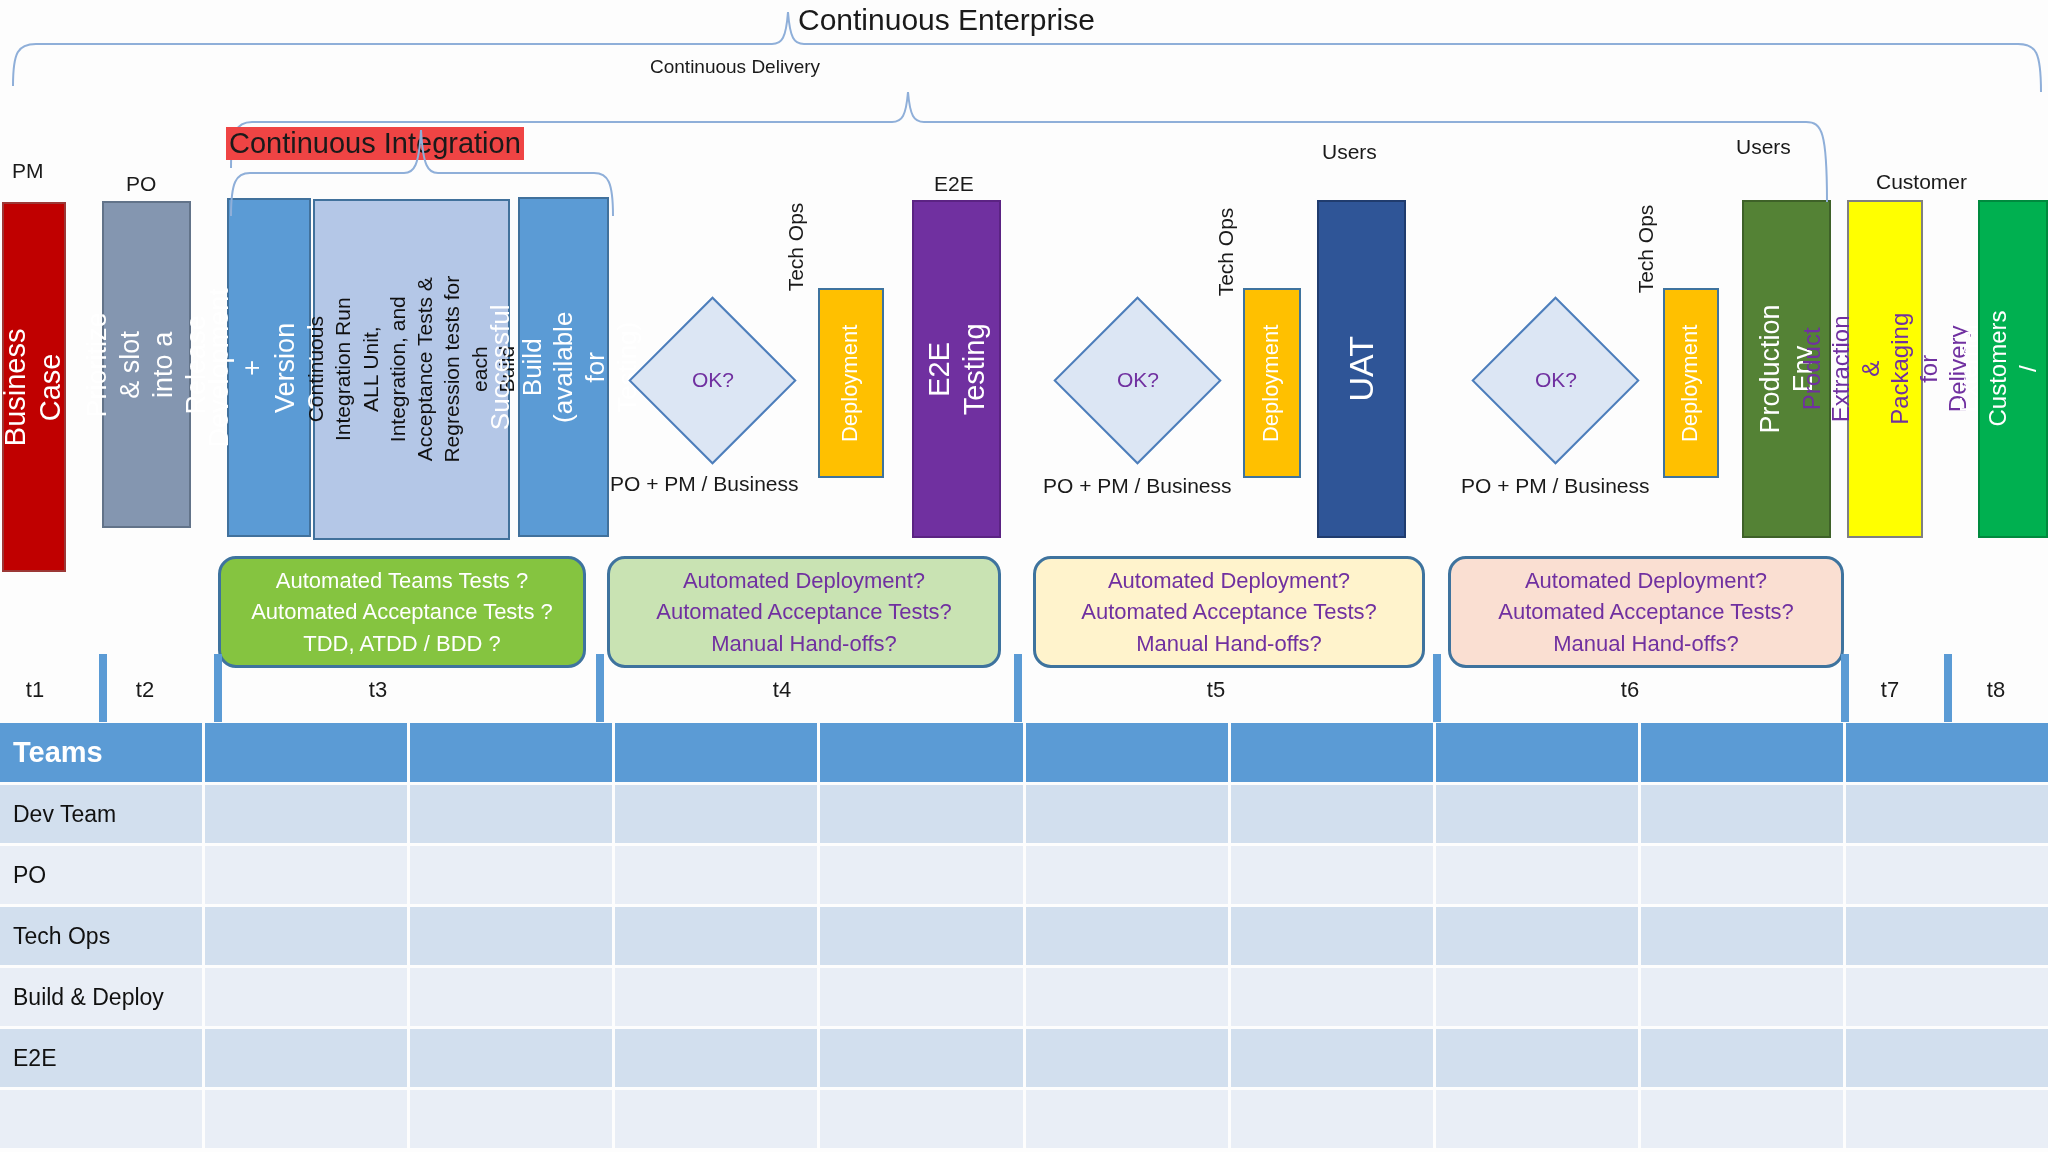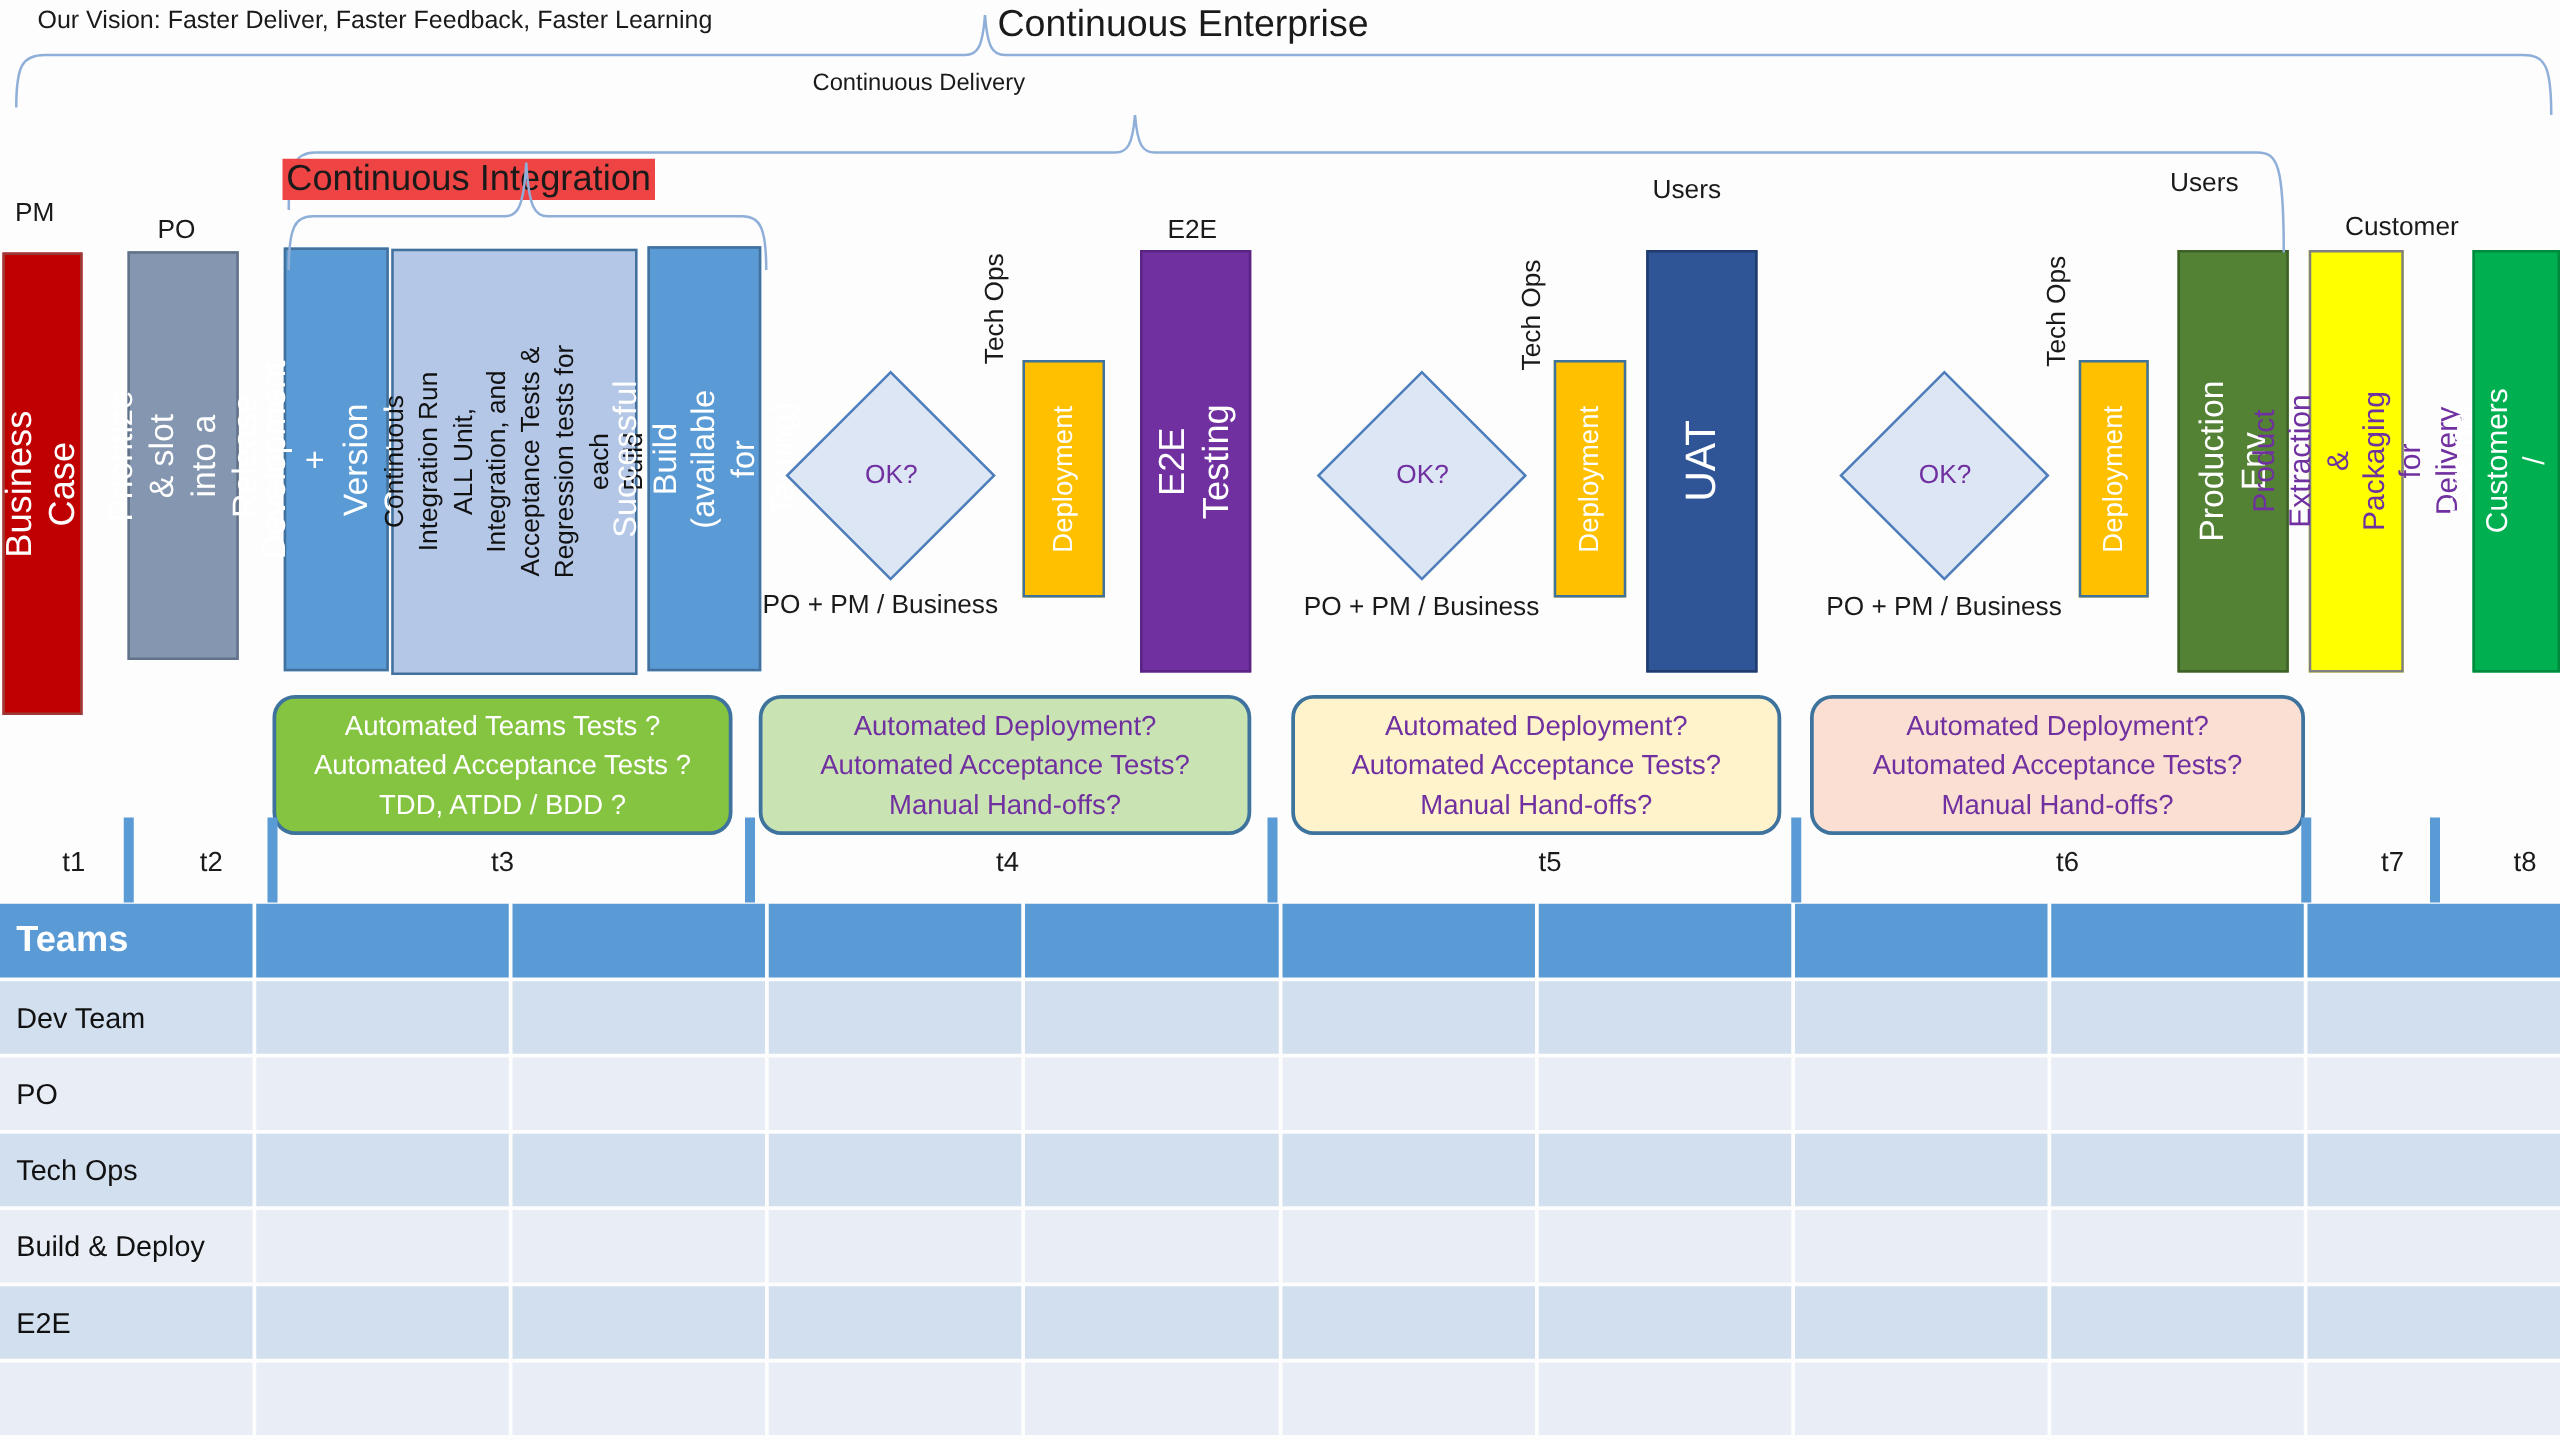--- a/index.html
+++ b/index.html
@@ -22,21 +22,21 @@
   
   .callout{position:absolute;top:556px;height:112px;border:3px solid #3E739E;border-radius:18px;
            display:flex;flex-direction:column;align-items:center;justify-content:center;
            text-align:center;font-size:22px;line-height:1.42;white-space:pre-line;}
   .c1{background:#85C440;color:#fff;}
   .c2{background:#C9E3B3;color:#7030A0;}
   .c3{background:#FFF3CC;color:#7030A0;}
   .c4{background:#FADFD2;color:#7030A0;}
   
   .tick{position:absolute;top:654px;width:8px;height:68px;background:#5B9BD5;}
-  .tlabel{position:absolute;top:677px;font-size:22px;transform:translateX(-50%);margin-left:24px;}
+  .tlabel{position:absolute;top:677px;font-size:22px;transform:translateX(-50%);}
   
   .ttable{position:absolute;left:0;top:723px;width:2048px;height:429px;border-radius:28px;}
   .trow{position:absolute;left:0;width:2048px;display:grid;
         grid-template-columns:repeat(10,1fr);column-gap:3px;}
   .tcell{height:100%;}
   .hcell{background:#5B9BD5;}
   .dark .tcell{background:#D2DFEE;}
   .light .tcell{background:#E9EEF6;}
   .tcell.labelcell{display:flex;align-items:center;padding-left:13px;}
   .hcell.labelcell{color:#fff;font-weight:bold;font-size:29px;}
@@ -46,21 +46,20 @@
 </head>
 <body>
 
 <div class="slide">
 
   <svg class="braces" width="2048" height="240" style="z-index:1">
     <path d="M 13 86 C 13 52 18 44 36 44 L 772 44 C 782 44 786 38 788 12 C 790 38 794 44 804 44 L 2018 44 C 2036 44 2041 52 2041 92" fill="none" stroke="#8FAFD9" stroke-width="2"></path>
     <path d="M 231 168 C 231 132 236 122 252 122 L 892 122 C 902 122 906 116 908 92 C 910 116 914 122 924 122 L 1806 122 C 1822 122 1827 132 1827 202" fill="none" stroke="#8FAFD9" stroke-width="2"></path>
   </svg>
 
-  <div class="lbl" style="left:30px;top:5px;font-size:20px">Our Vision: Faster Deliver, Faster Feedback, Faster Learning</div>
   <div class="lbl" style="left:798px;top:3px;font-size:30px">Continuous Enterprise</div>
   <div class="lbl" style="left:650px;top:56px;font-size:19px">Continuous Delivery</div>
   <div class="lbl intlbl" style="left:226px;top:127px;font-size:29px;z-index:2">Continuous Integration</div>
 
   <svg class="braces" width="2048" height="240" style="z-index:3">
     <path d="M 231 216 C 231 182 236 173 250 173 L 404 173 C 414 173 419 166 421 130 C 423 166 428 173 438 173 L 594 173 C 608 173 613 182 613 216" fill="none" stroke="#8FAFD9" stroke-width="2"></path>
   </svg>
 
   <div class="lbl" style="left:12px;top:159px;font-size:21px">PM</div>
   <div class="lbl" style="left:126px;top:172px;font-size:21px">PO</div>

